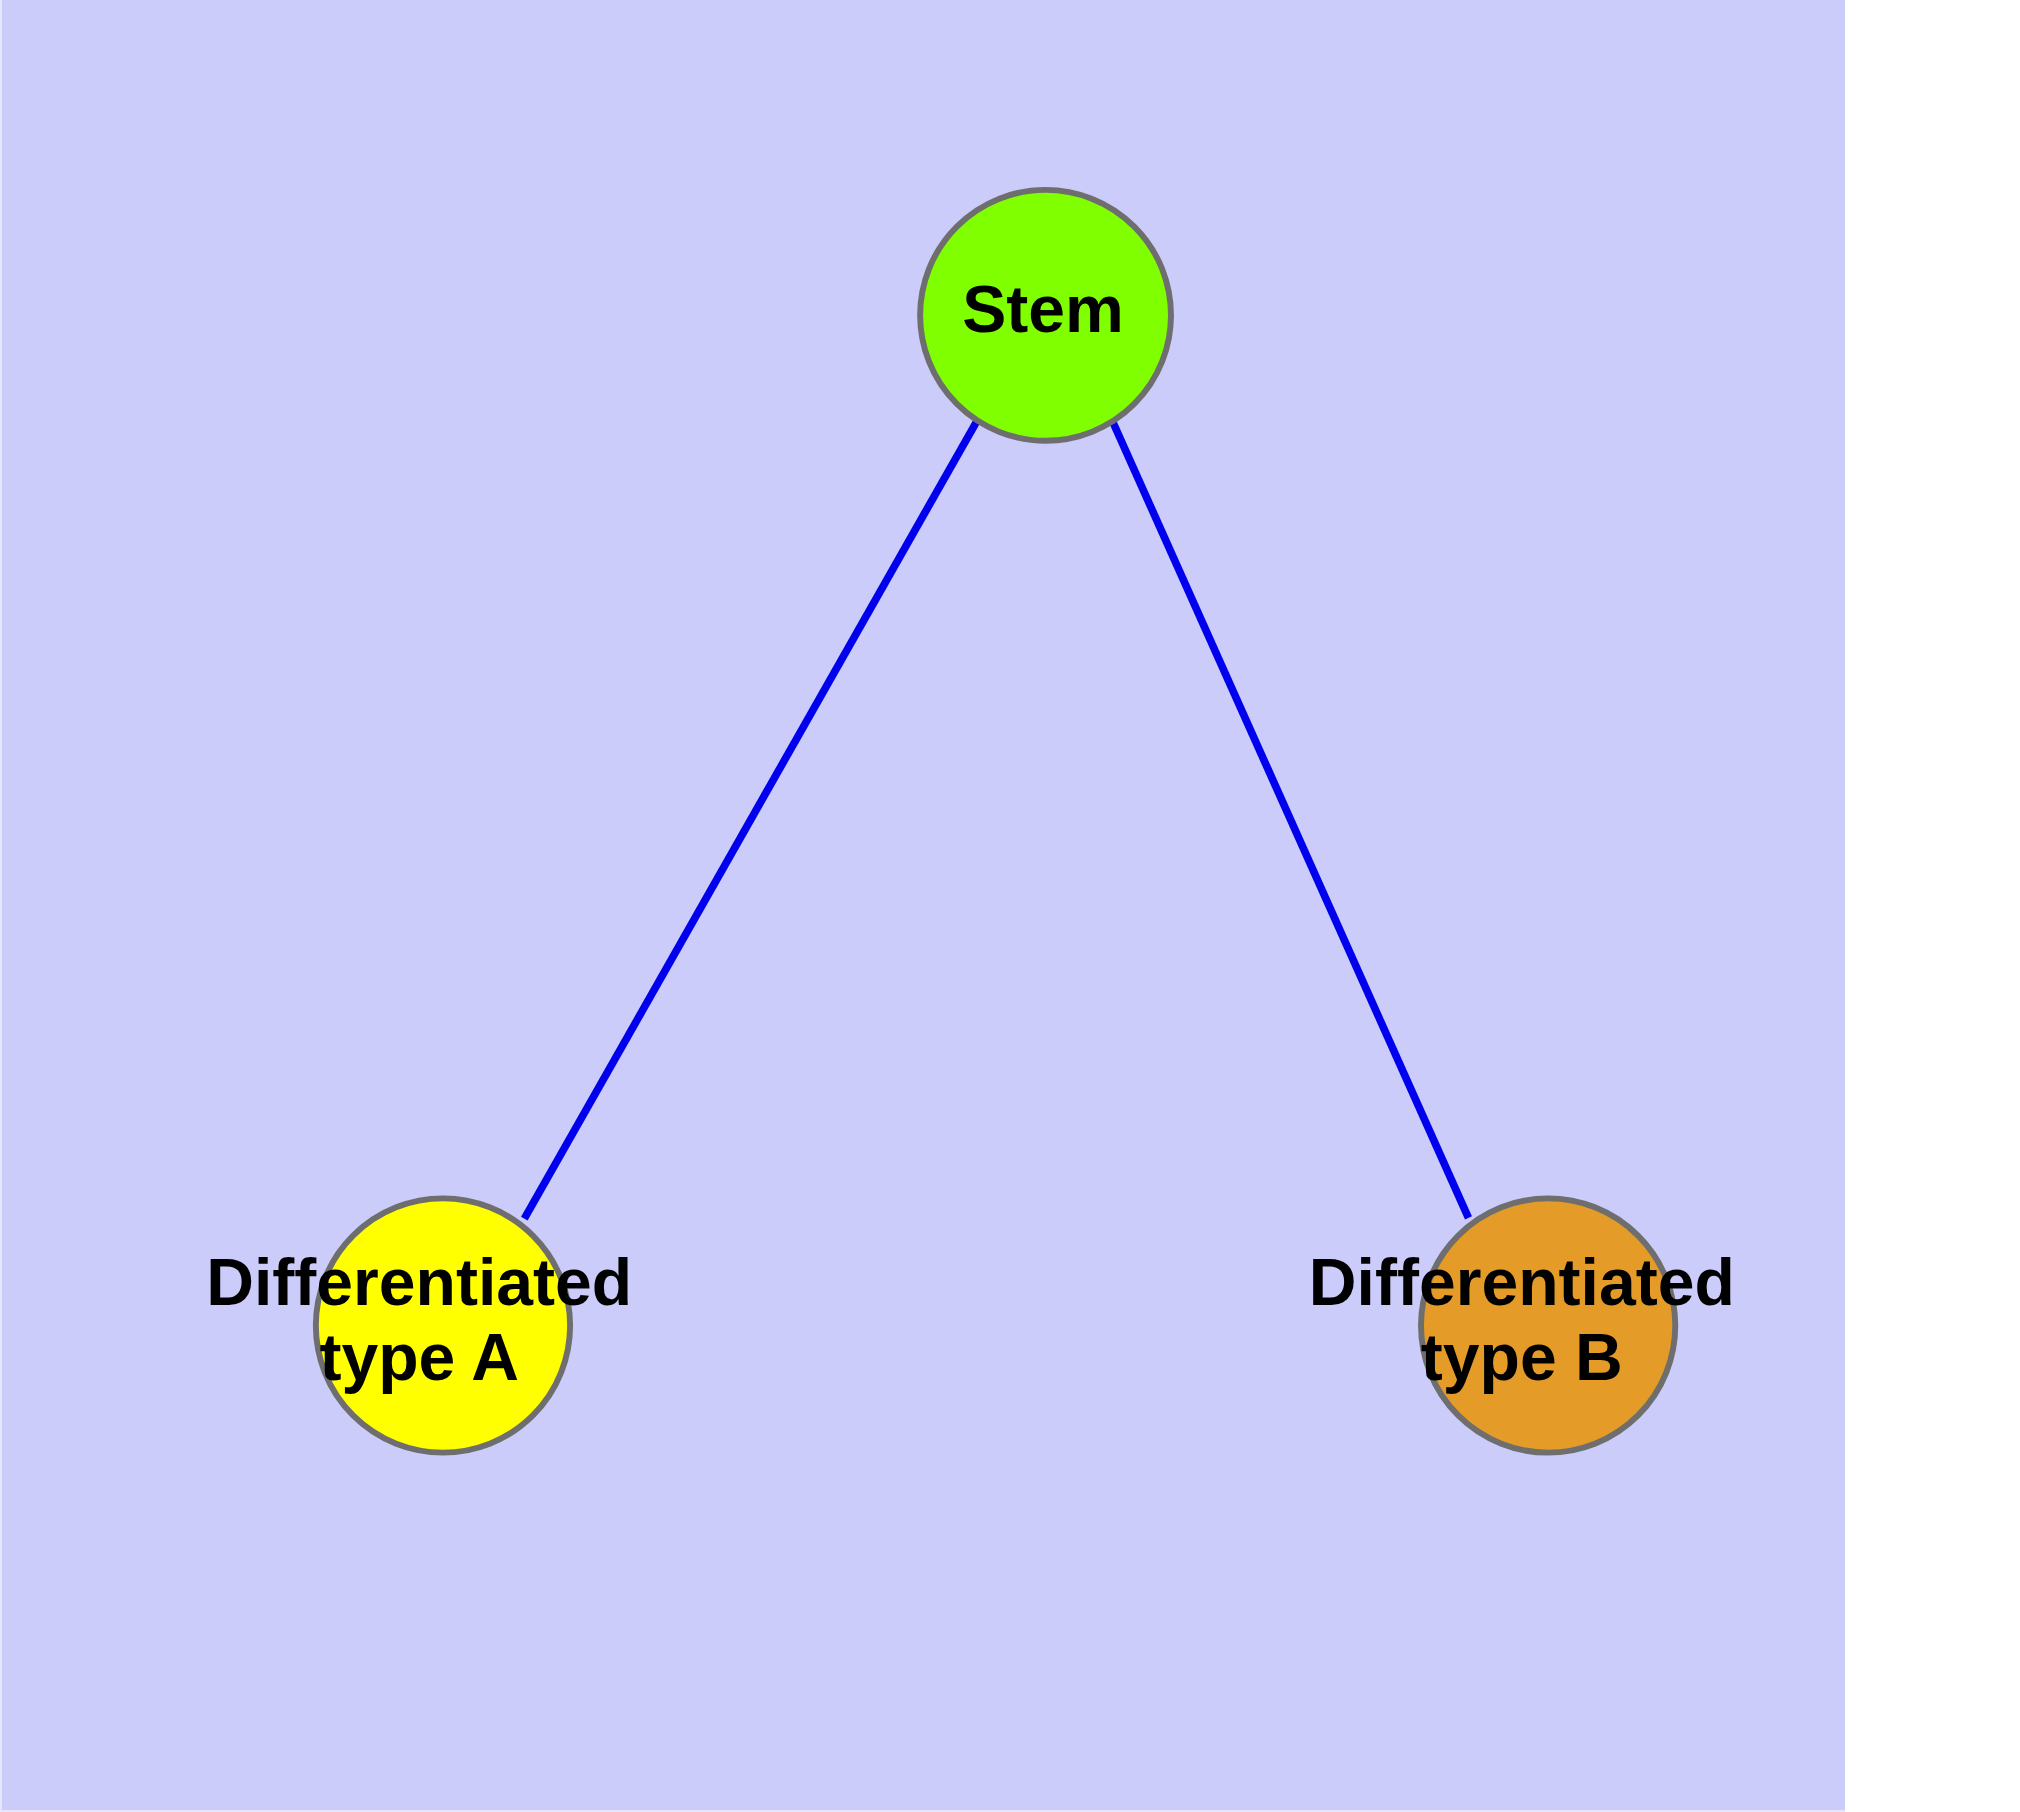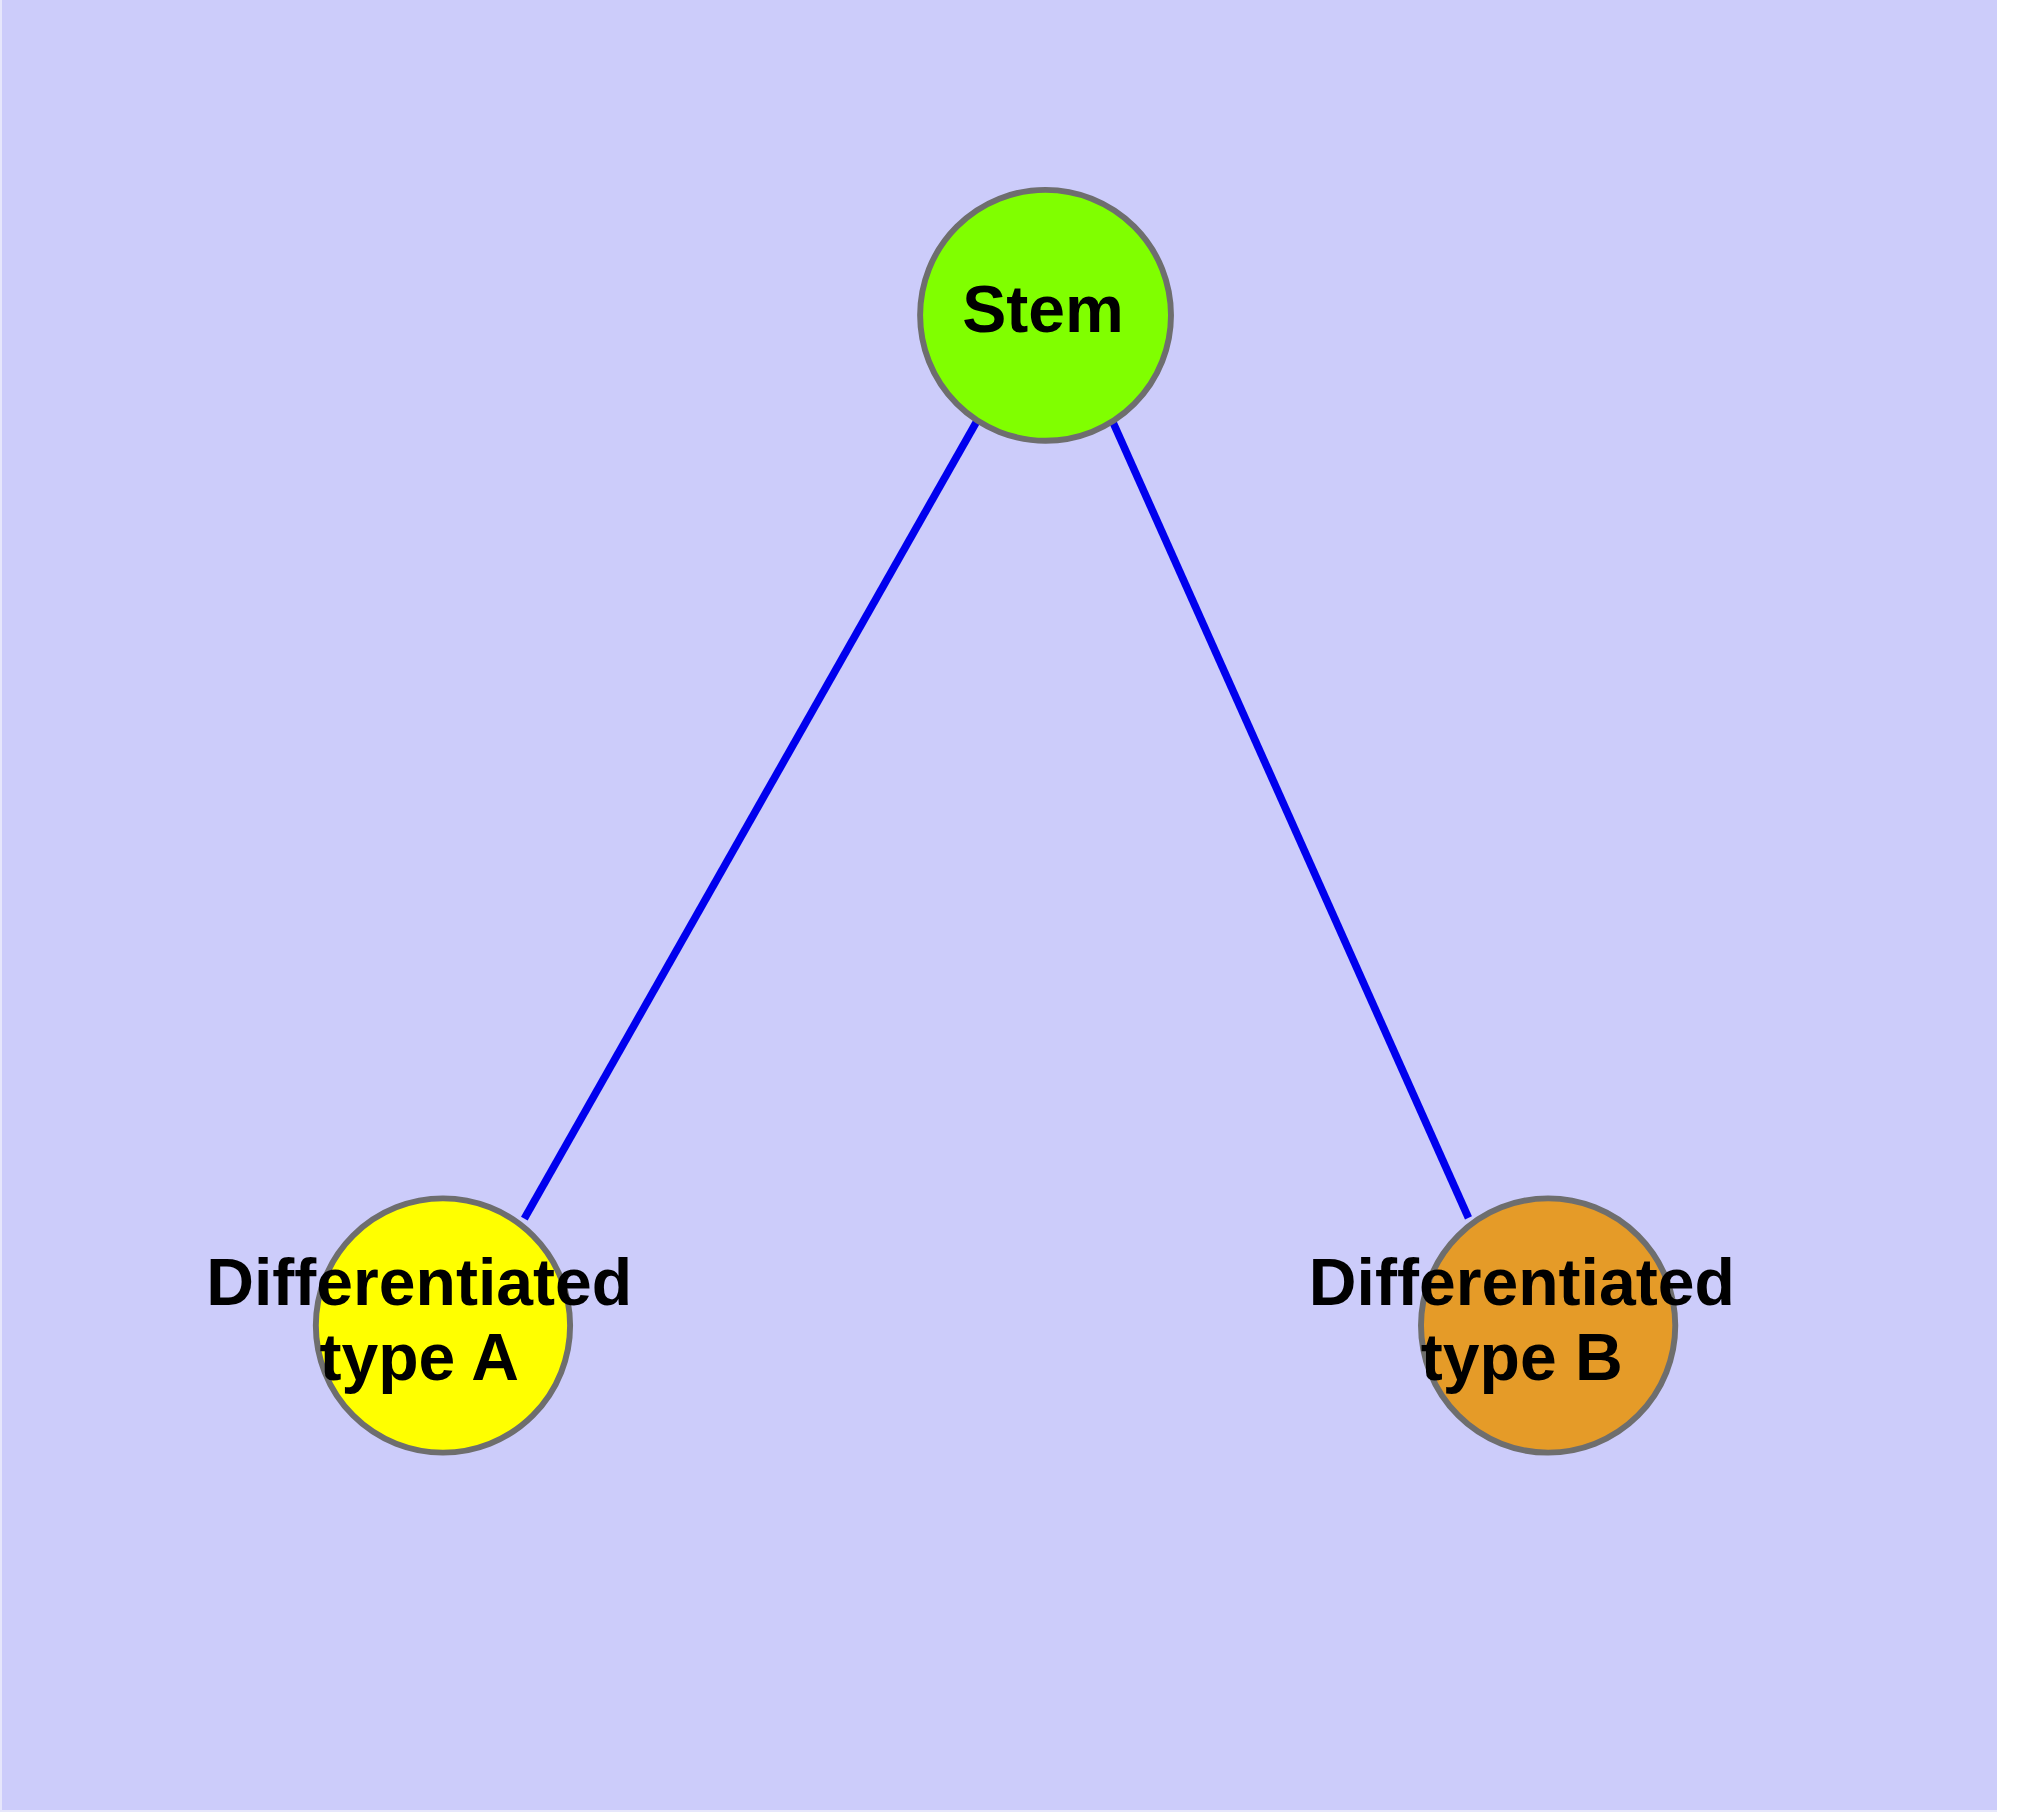--- a/index.html
+++ b/index.html
@@ -3,21 +3,21 @@
 <meta charset="utf-8">
 <title>Cell Differentiation Graph</title>
 <style>
   html, body {
     margin: 0;
     padding: 0;
     background: #ffffff;
   }
   #canvas {
     position: relative;
-    width: 1997px;
+    width: 1845px;
     height: 1812px;
     background: #ccccfa;
     border-left: 2.5px solid #e6e6fb;
     border-bottom: 2.5px solid #e6e6fb;
     box-sizing: border-box;
     overflow: hidden;
     font-family: "Liberation Sans", sans-serif;
   }
   #graph-svg {
     position: absolute;

